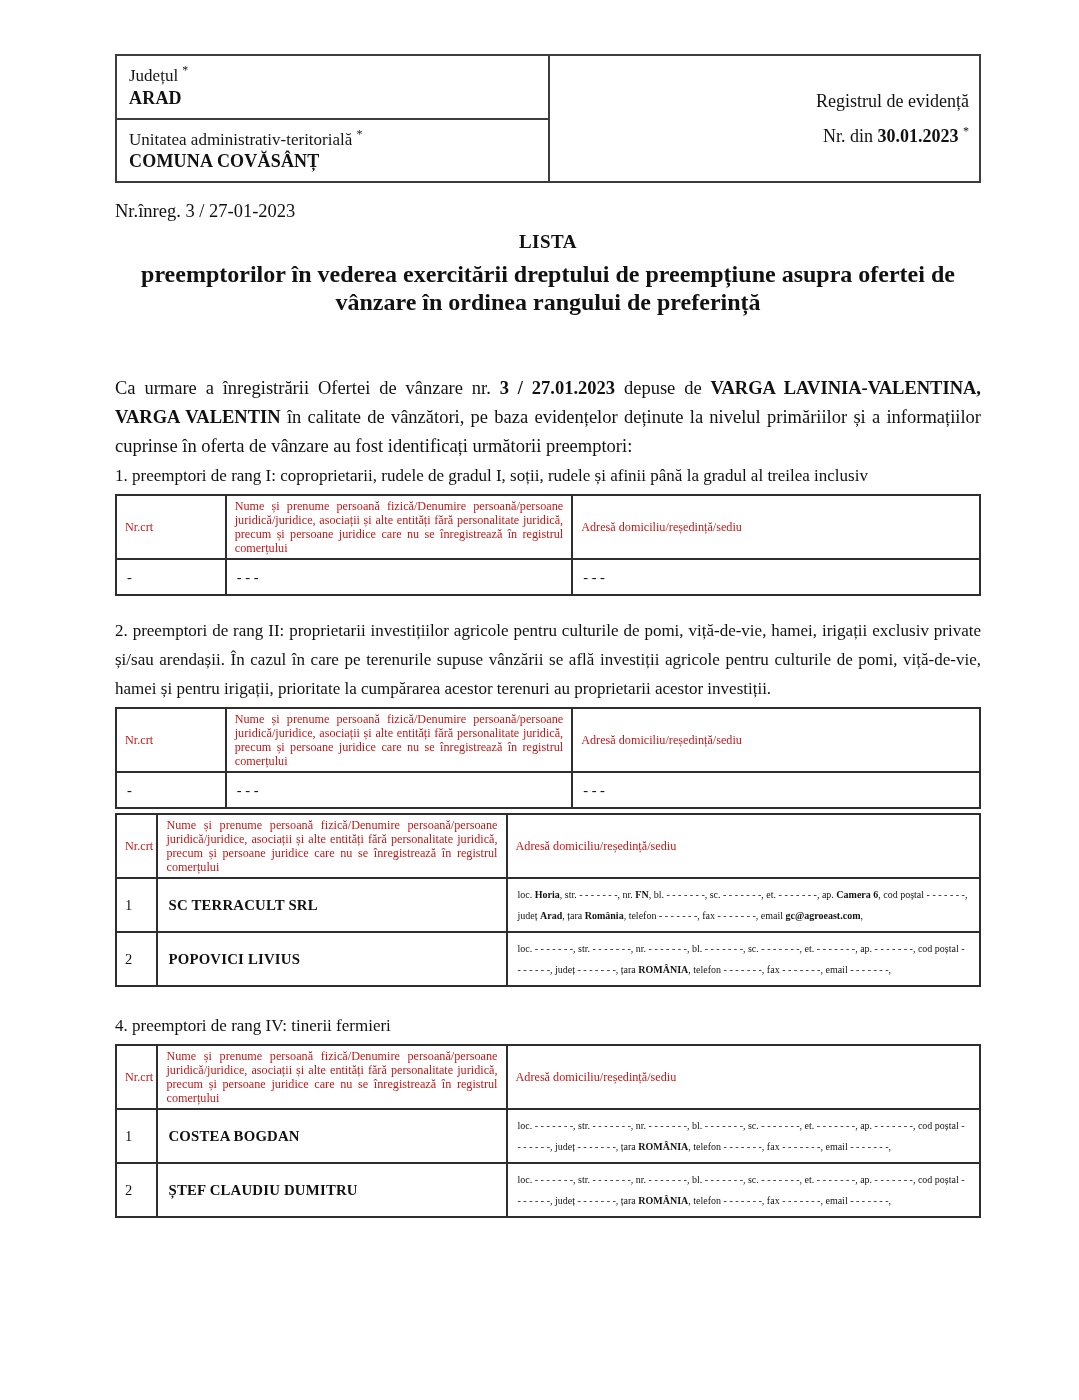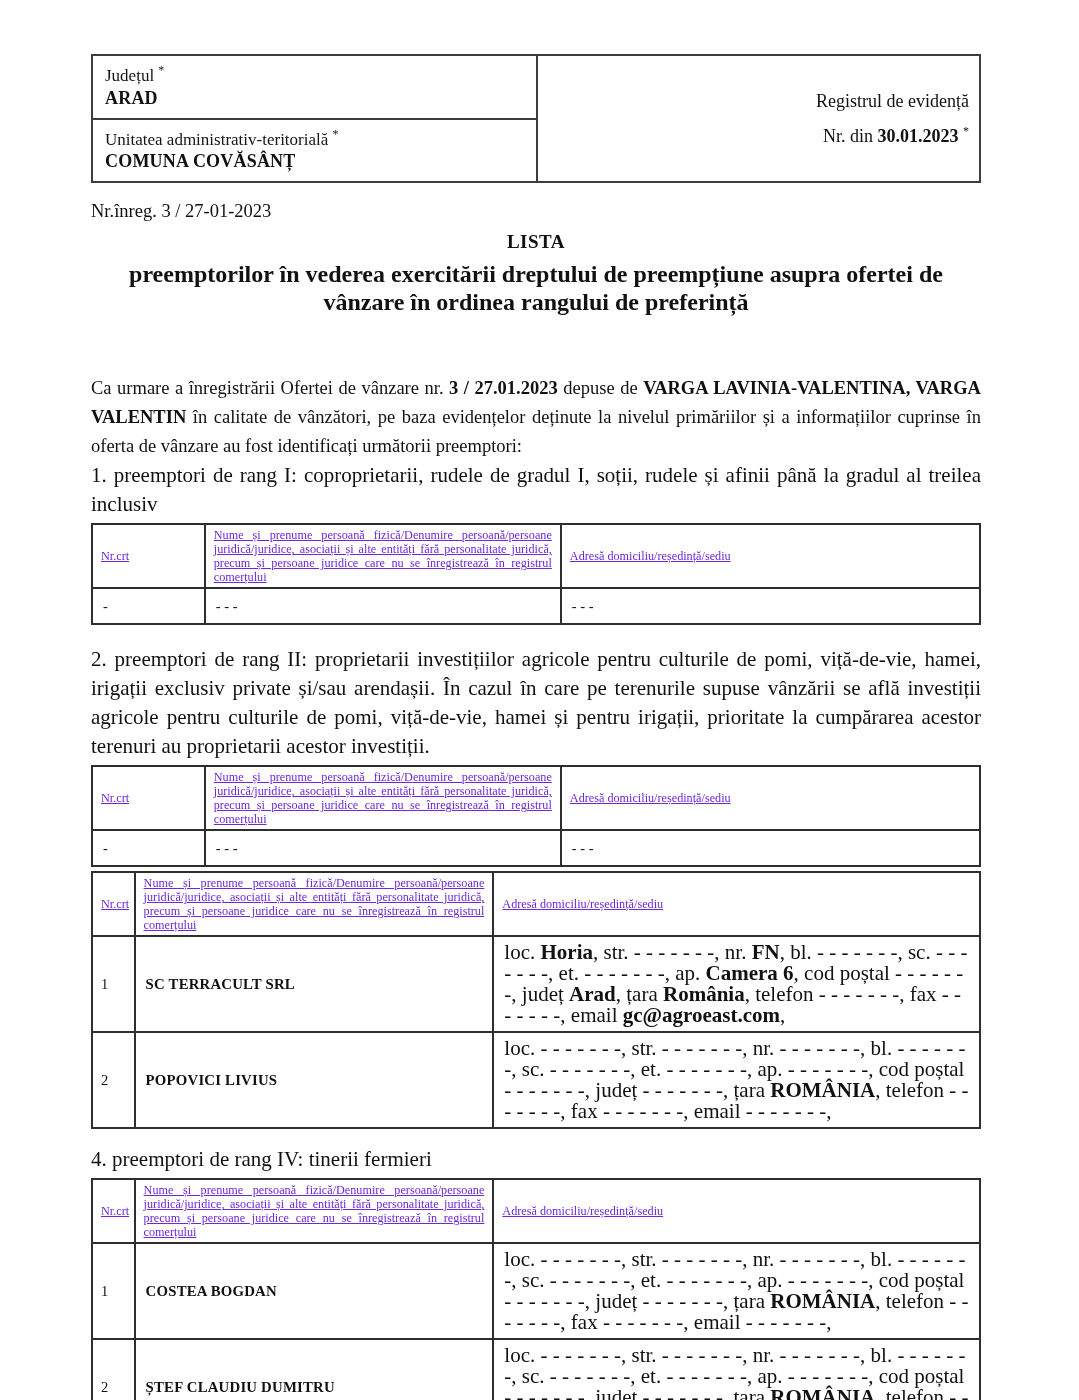--- a/index.html
+++ b/index.html
@@ -2,53 +2,53 @@
 <html><head>
 <meta charset="utf-8">
 <style>
   * { margin:0; padding:0; box-sizing:border-box; }
   html,body { background:#ffffff; }
   body {
     width:1079px; height:1400px; overflow:hidden;
     font-family:"Liberation Serif","DejaVu Serif",serif;
     color:#111111;
   }
-  .page { width:1079px; height:1400px; padding:54px 98px 0 91px; background:#fff; }
+  .page { width:1079px; height:1400px; padding:54px 98px 0 115px; background:#fff; }
 
   
   .header-box { width:100%; border-collapse:collapse; table-layout:fixed; }
   .header-box td { border:2px solid #3d3d3d; vertical-align:middle; }
   .hb-left { width:50.1%; padding:7px 12px 9px 12px; }
   .hb-label { font-size:17px; color:#151515; }
   .hb-star { font-size:12px; vertical-align:super; }
   .hb-value { font-size:18px; font-weight:bold; letter-spacing:.2px; margin-top:2px; }
   .hb-right { width:49.9%; text-align:right; padding:6px 10px; }
   .hb-right .line { font-size:18px; line-height:30px; }
 
   .reg-line { margin-top:16px; text-align:left; font-size:18.5px; line-height:25px; }
 
   .doc-title { text-align:center; font-size:19px; font-weight:bold; line-height:25px; margin-top:5px; letter-spacing:.5px; }
   .doc-subtitle { text-align:center; font-size:24px; font-weight:bold; line-height:28px; margin-top:6px; }
 
   .body-par { font-size:18.5px; line-height:29px; text-align:justify; }
   .intro { margin-top:58px; }
-  .section-head { font-size:21px; line-height:29px; text-align:justify; }
+  .section-head { font-size:17px; line-height:29px; text-align:justify; }
   .mt-s2 { margin-top:20px; }
   .mt-s3 { margin-top:22px; }
-  .mt-s4 { margin-top:16px; }
+  .mt-s4 { margin-top:24px; }
   .b { font-weight:bold; }
 
   
   .doc-table { width:100%; border-collapse:collapse; table-layout:fixed; margin-top:4px; }
   .doc-table td { border:2px solid #2e2e2e; vertical-align:middle; }
-  .th-cell { font-size:12.2px; line-height:14px; padding:3px 8px; color:#6d28d9;text-decoration:underline; }
+  .th-cell { font-size:12.2px; line-height:14px; padding:3px 8px; color:#b91c1c; }
   .th-name { text-align:justify; }
   .nr-cell { font-size:14.5px; padding:4px 8px; }
   .name-cell { font-size:14.8px; font-weight:bold; padding:4px 10px; letter-spacing:.2px; }
-  .addr-cell { font-size:21px; line-height:21px; padding:5px 10px;border-radius:11px; }
+  .addr-cell { font-size:10px; line-height:21px; padding:5px 10px;border-radius:11px; }
   .empty-row td { height:36px; }
   .empty-cell { font-size:14.5px; padding:4px 10px; }
 
   
   .cols-wide .c1 { width:12.7%; }
   .cols-wide .c2 { width:40.1%; }
   .cols-wide .c3 { width:47.2%; }
   
   .cols-narrow .c1 { width:4.8%; }
   .cols-narrow .c2 { width:40.4%; }

